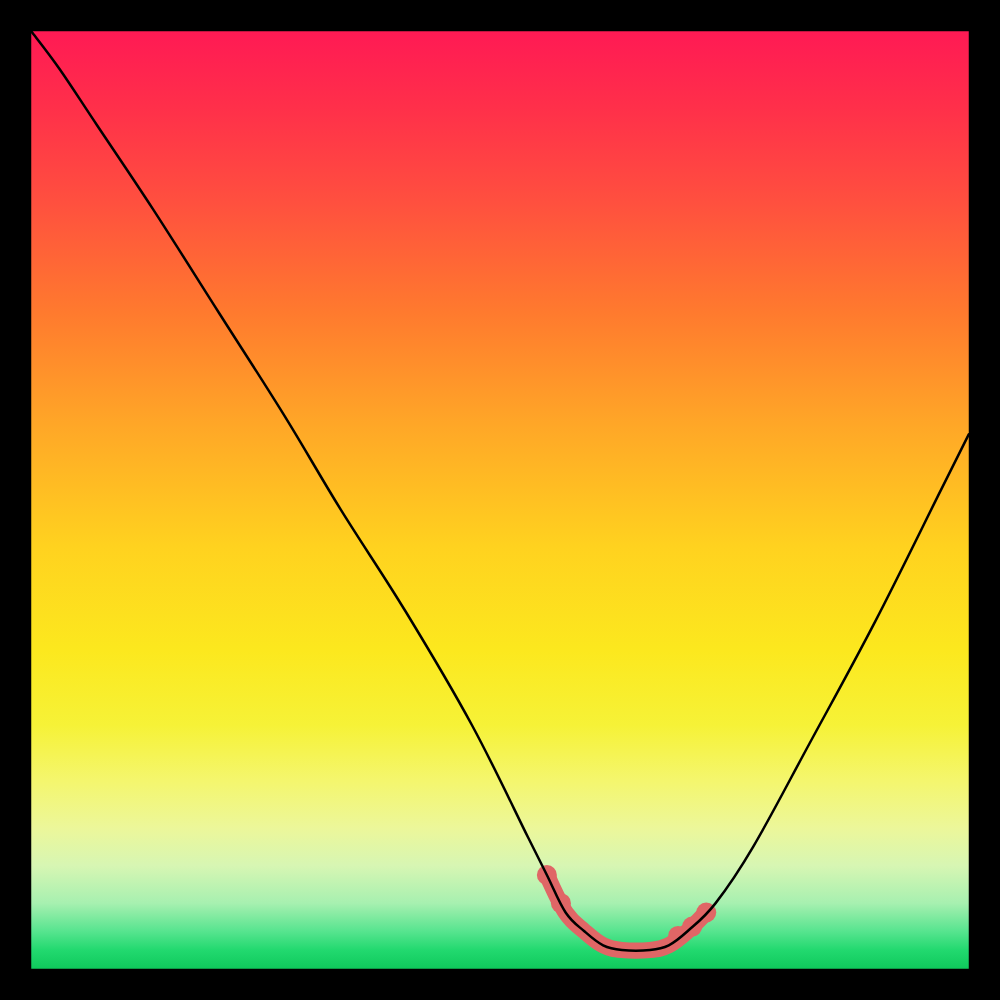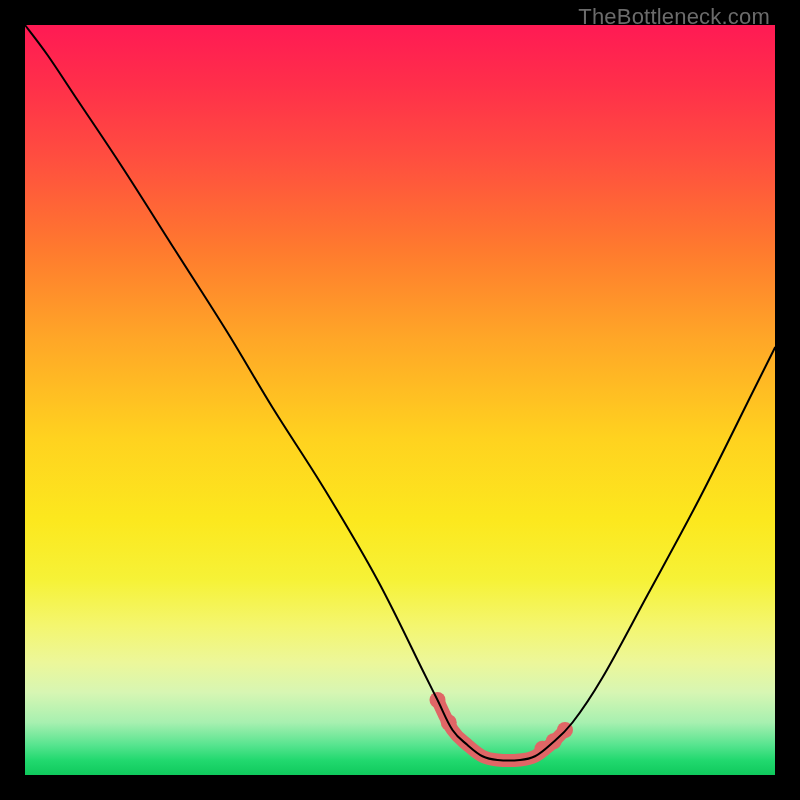--- a/index.html
+++ b/index.html
@@ -66,21 +66,20 @@
     stroke-linejoin: round;
   }
   .highlight-dot {
     fill: #e06666;
   }
 </style>
 </head>
 <body>
 
 <div class="frame">
-  <div class="watermark">TheBottleneck.com</div>
   <div class="plot-area">
     <svg class="curve" viewBox="0 0 750 750">
       <path class="highlight-curve" d="M 412.50000000000006,675 C 415.20000000000005,680.4 422.09999999999997,696.9 427.49999999999994,705 C 432.8999999999999,713.1 437.09999999999997,715.275 442.5,720 C 447.90000000000003,724.725 452.1,728.55 457.5,731.25 C 462.9,733.95 465.75,734.325 472.5,735 C 479.25,735.675 488.25,735.675 495,735 C 501.75,734.325 504.6000000000001,733.95 510.00000000000006,731.25 C 515.4000000000001,728.55 519.6,724.725 525,720 C 530.4,715.275 537.3,707.7 540,705"></path>
       <g>
           <circle cx="412.50000000000006" cy="675" r="8" class="highlight-dot"></circle>
           <circle cx="423.74999999999994" cy="697.5" r="8" class="highlight-dot"></circle>
           <circle cx="517.5" cy="723.75" r="8" class="highlight-dot"></circle>
           <circle cx="528.75" cy="716.25" r="8" class="highlight-dot"></circle>
           <circle cx="540" cy="705" r="8" class="highlight-dot"></circle>
         </g>

